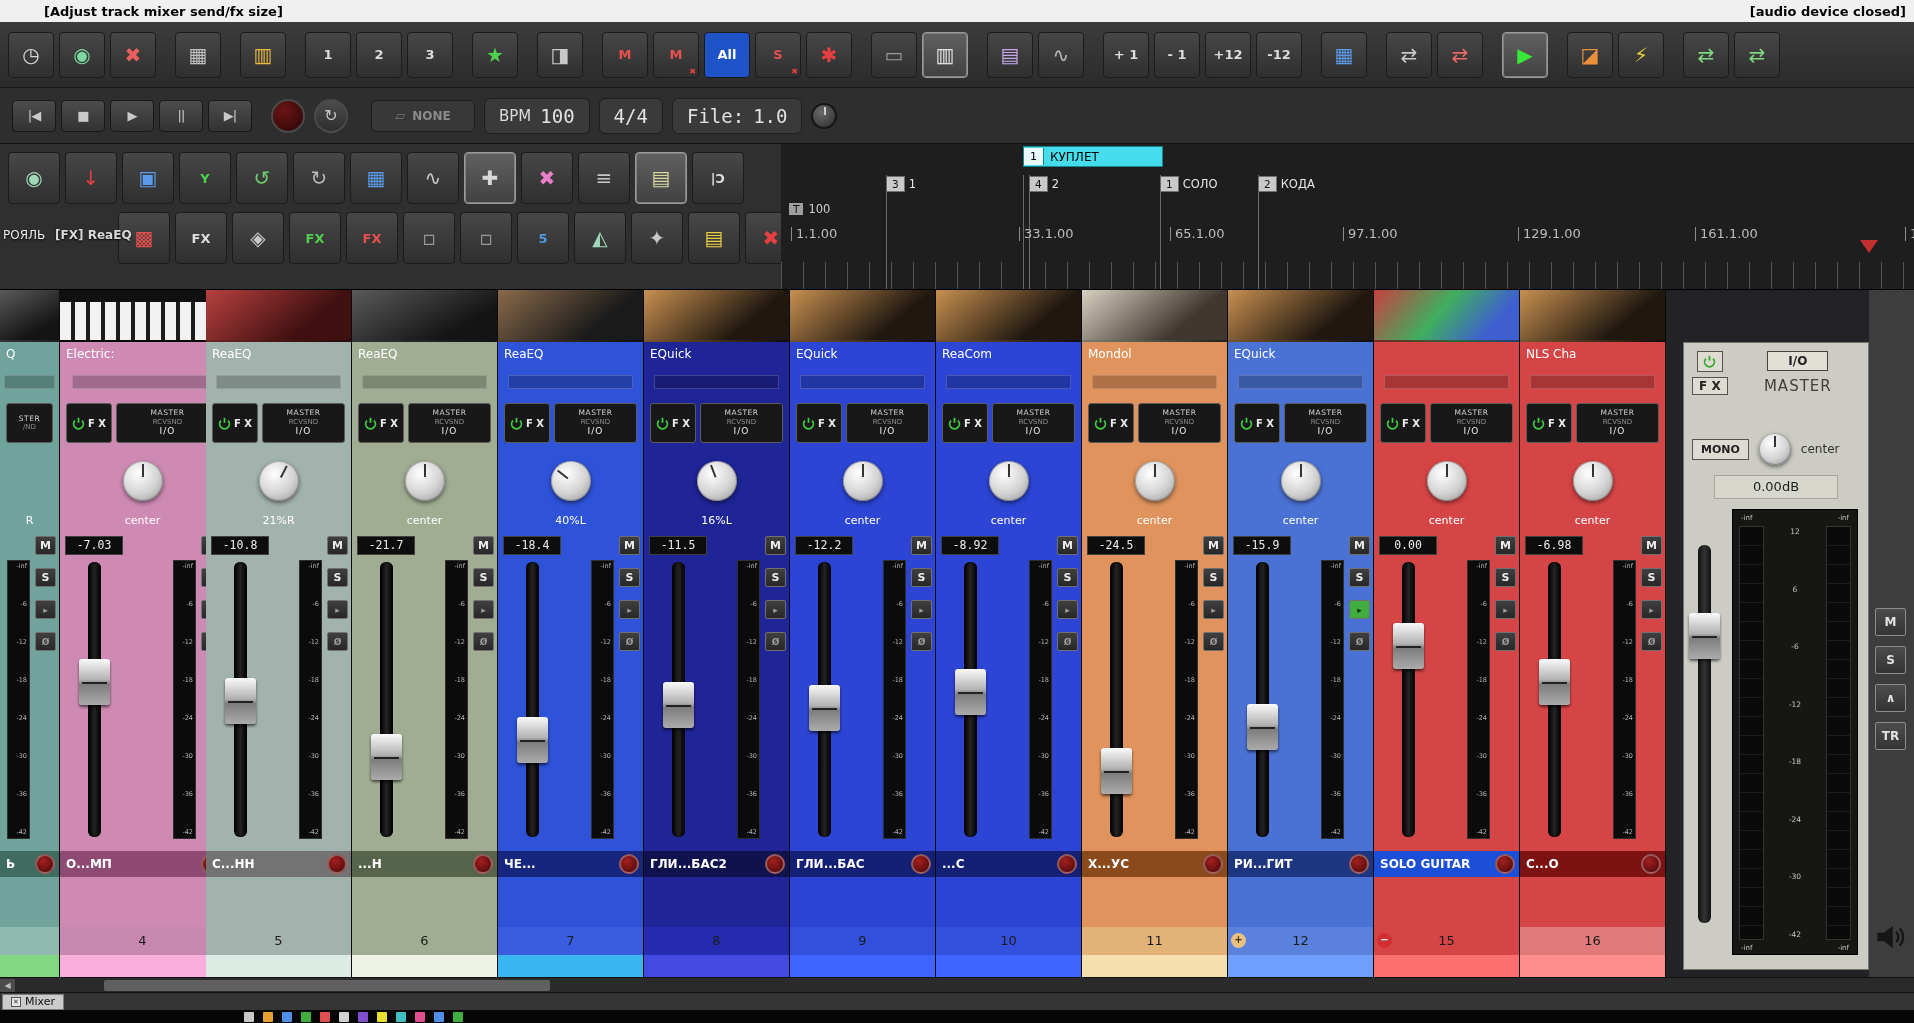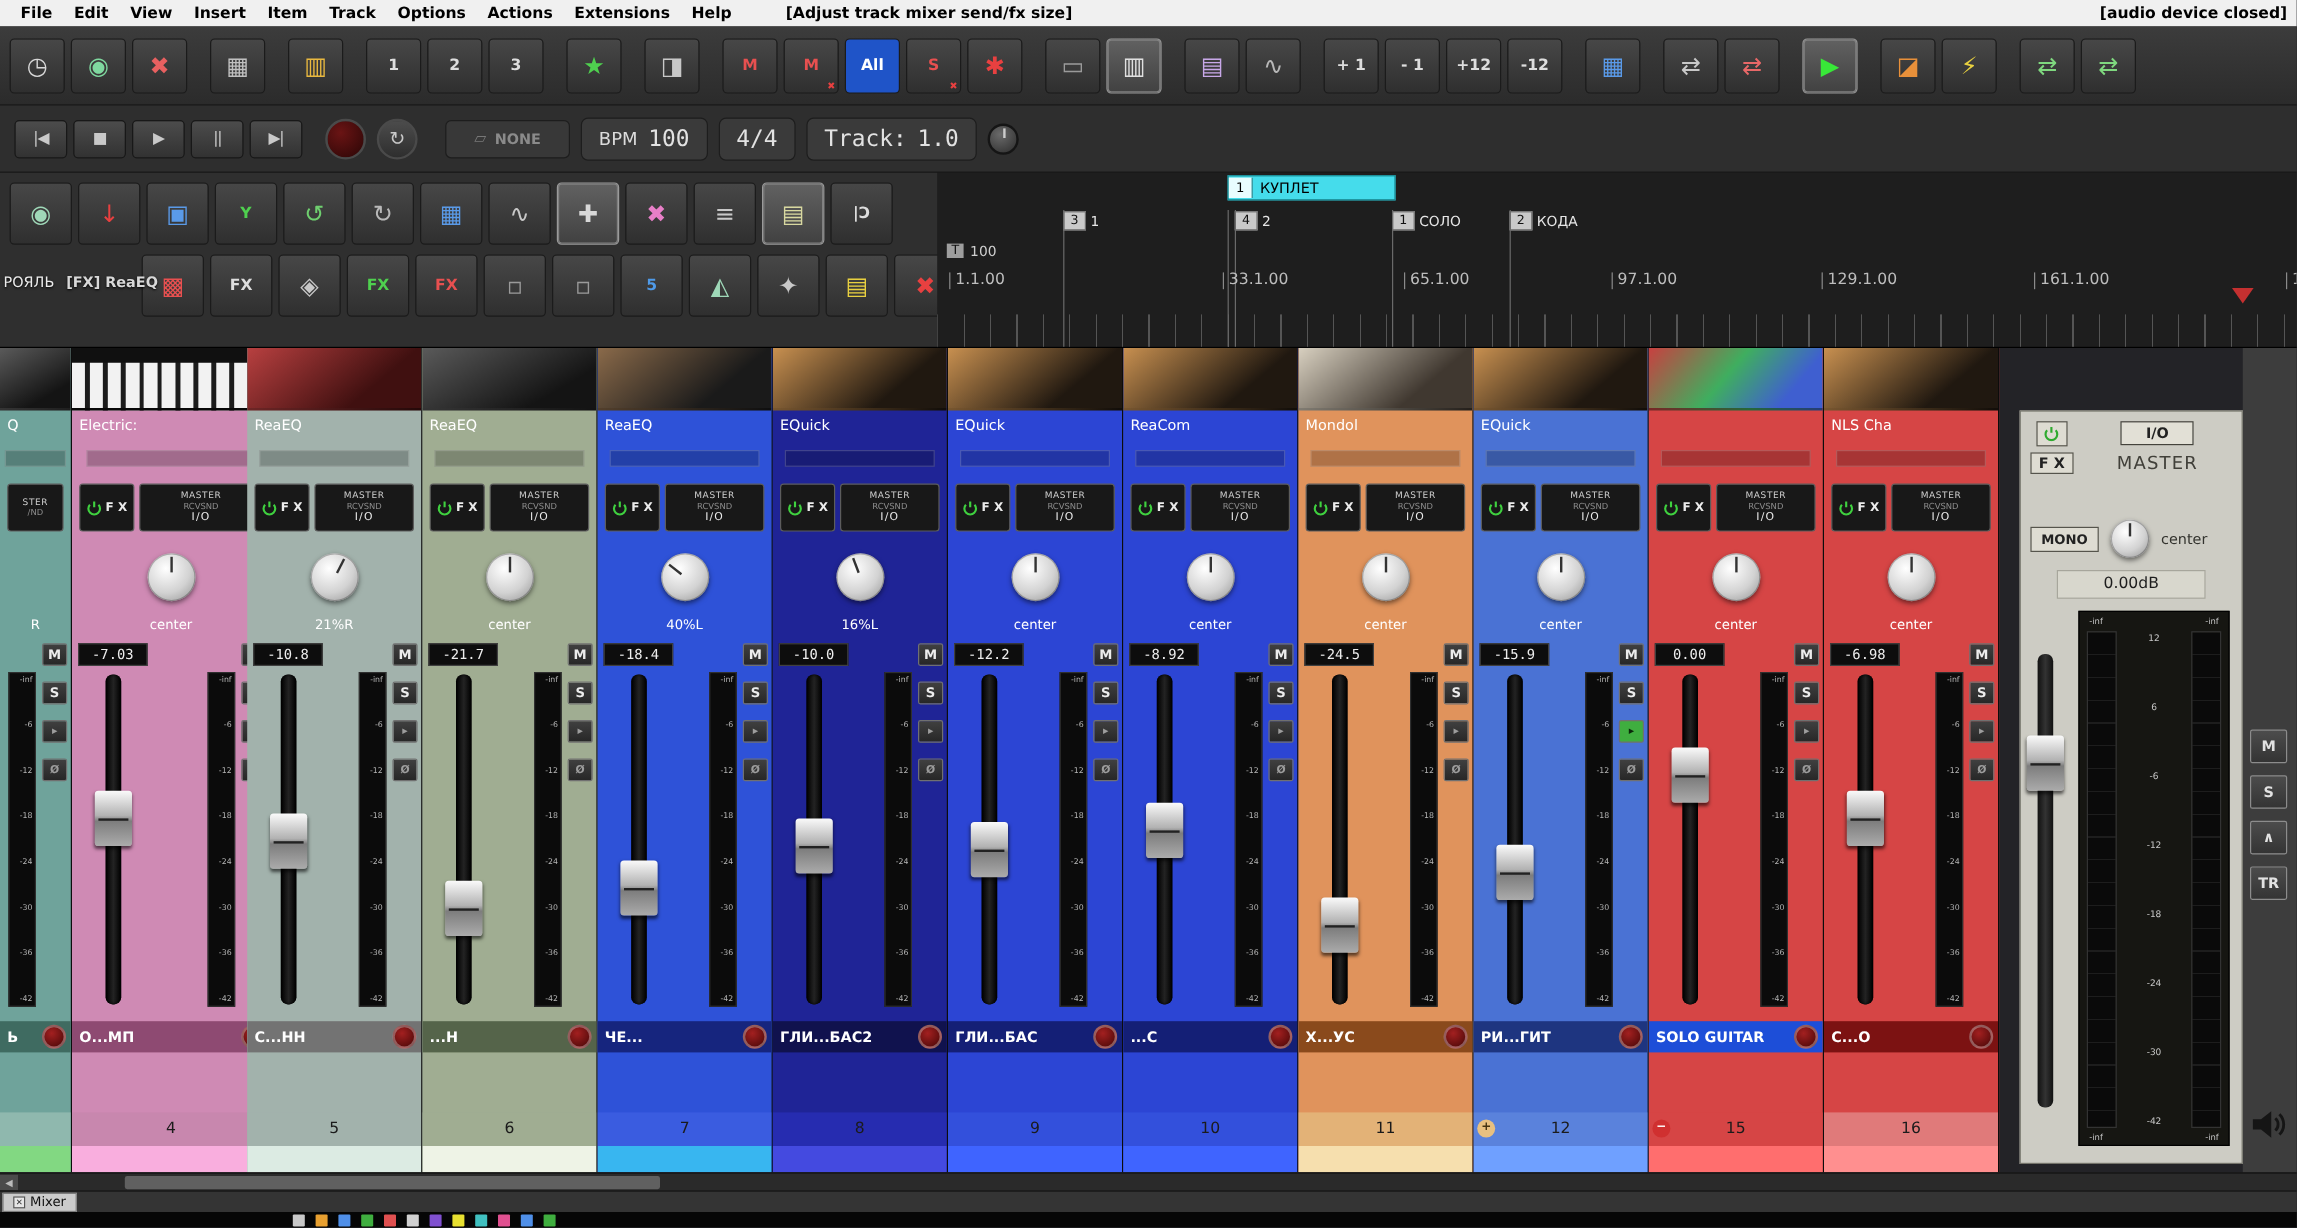--- a/index.html
+++ b/index.html
@@ -129,32 +129,20 @@
 .tabrow{position:absolute;left:0;top:992px;width:1914px;height:18px;background:#343434;border-top:1px solid #111;display:flex;align-items:center;padding:0 2px;}
 .tab{height:16px;background:#cbcbcb;color:#111;font-size:11px;display:flex;align-items:center;gap:4px;padding:0 8px;border:1px solid #7c7c7c;}
 .tab .x-ico{display:inline-block;width:10px;height:10px;border:1px solid #555;font-size:7px;line-height:8px;text-align:center;color:#333;background:#e6e6e6;}
 .taskbar{position:absolute;left:0;top:1010px;width:1914px;height:13px;background:#060606;display:flex;align-items:center;gap:9px;padding-left:244px;}
 .tb-ico{width:10px;height:10px;border-radius:1px;}
 </style>
 </head>
 <body>
 
 <div class="menubar">
-  <div class="menu-items" id="menu-items">
-      <div class="mi">File</div>
-      <div class="mi">Edit</div>
-      <div class="mi">View</div>
-      <div class="mi">Insert</div>
-      <div class="mi">Item</div>
-      <div class="mi">Track</div>
-      <div class="mi">Options</div>
-      <div class="mi">Actions</div>
-      <div class="mi">Extensions</div>
-      <div class="mi">Help</div>
-    </div>
   <div class="status-center">[Adjust track mixer send/fx size]</div>
   <div class="status-right">[audio device closed]</div>
 </div>
 
 <div class="toolbar1" id="toolbar-main">
     <div class="tbtn">
       <span class="gly" style="color: rgb(216, 216, 216);">◷</span>
     </div>
     <div class="tbtn">
       <span class="gly" style="color: rgb(127, 216, 159);">◉</span>
@@ -267,21 +255,21 @@
     <span>NONE</span>
   </div>
   <div class="lcd">
     <span class="sm">BPM</span>
     <span class="big">100</span>
   </div>
   <div class="lcd">
     <span class="big">4/4</span>
   </div>
   <div class="lcd">
-    <span class="big">Track:</span>
+    <span class="big">File:</span>
     <span class="big">1.0</span>
   </div>
   <div class="tknob">
       <i></i>
     </div>
 </div>
 
 <div class="toolbar2">
   <div class="t2row" id="t2-row1">
       <div class="tbtn">
@@ -684,21 +672,21 @@
             <span class="l3">I/O</span>
           </div>
         </div>
         <div class="s-knob">
           <div class="knob">
             <i style="transform: rotate(-20.8deg);"></i>
           </div>
         </div>
         <div class="s-pan">16%L</div>
         <div class="s-fader">
-          <div class="vol">-10.0</div>
+          <div class="vol">-11.5</div>
           <div class="ftrack">
             <div class="fcap" style="top: 43.5185%;"></div>
           </div>
           <div class="meter">
             <span>-inf</span>
             <span>-6</span>
             <span>-12</span>
             <span>-18</span>
             <span>-24</span>
             <span>-30</span>

